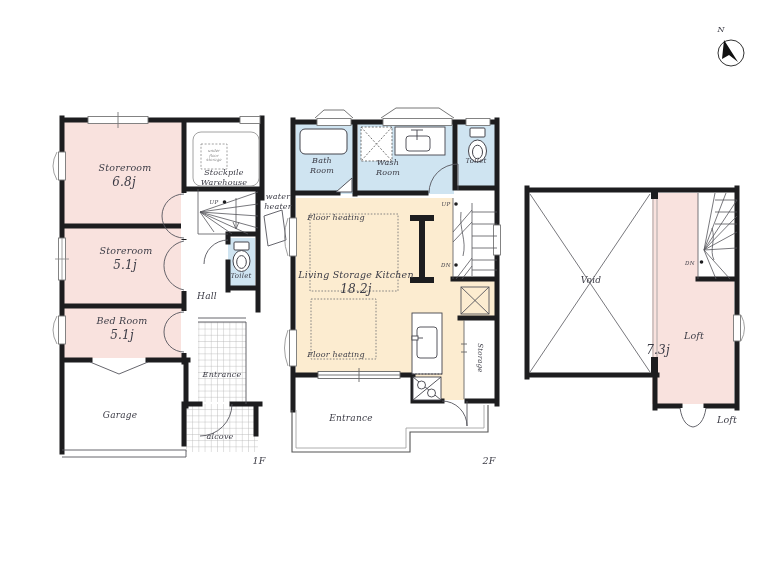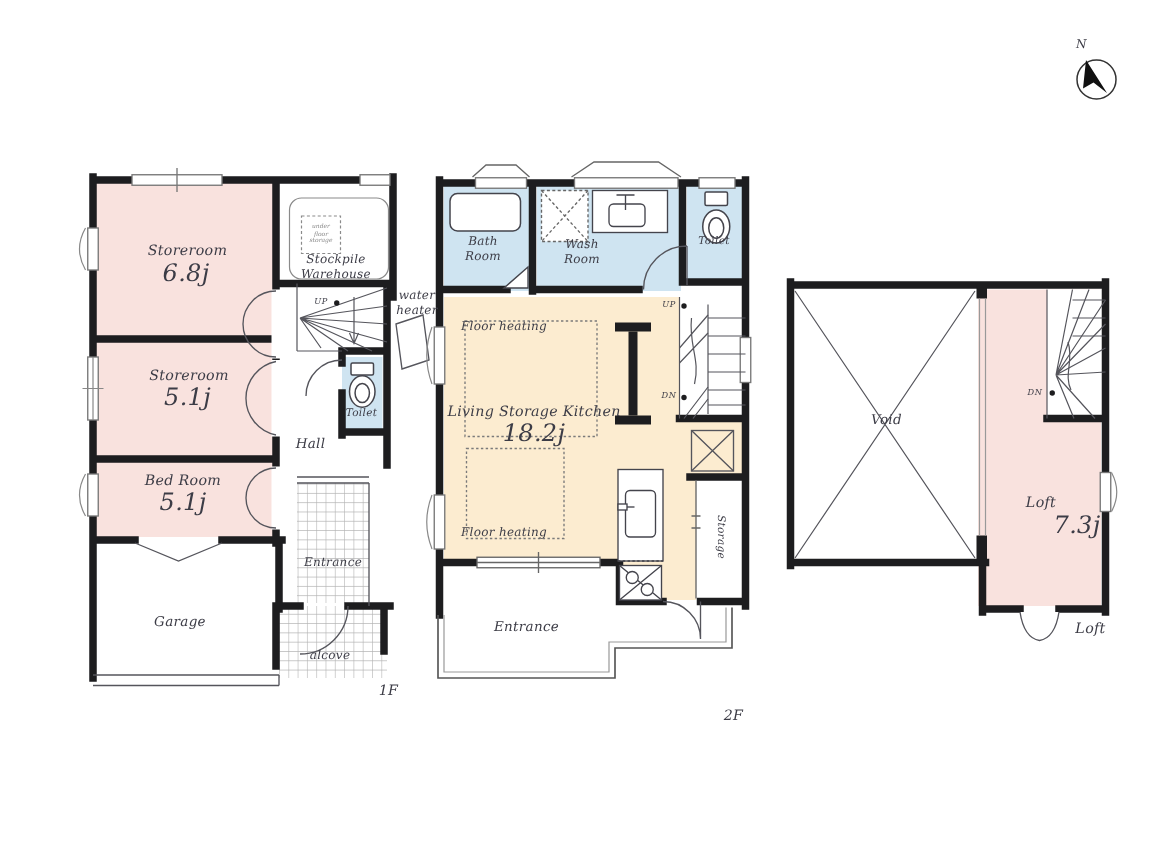--- a/index.html
+++ b/index.html
@@ -5,21 +5,21 @@
   html,body{margin:0;padding:0;background:#fff;}
   #plan{position:relative;width:780px;height:572px;background:#fff;overflow:hidden;
         font-family:"DejaVu Serif","Liberation Serif",serif;}
   #plan svg{position:absolute;left:0;top:0;}
   .lbl{position:absolute;transform:translate(-50%,-50%);
        font:italic 9px "DejaVu Serif","Liberation Serif",serif;
        color:#3c3c46;white-space:pre-line;text-align:center;line-height:1.25;letter-spacing:.2px;}
   .s7{font-size:7px}
   .s8{font-size:8px}
   .s95{font-size:9.5px}
-  .area{font-size:16px}
+  .area{font-size:12px}
   .tiny{font-size:5.5px;letter-spacing:.4px}
   .micro{font-size:4px;line-height:1.15;color:#888;letter-spacing:0}
   .vert{transform:translate(-50%,-50%) rotate(90deg)}
 </style>
 </head>
 <body>
 
 <div id="plan">
 
 <svg width="780" height="572" viewBox="0 0 780 572">
@@ -255,23 +255,23 @@
 Room</div>
 <div class="lbl s7" style="left:476px;top:161px">Toilet</div>
 <div class="lbl s8" style="left:336px;top:218px">Floor heating</div>
 <div class="lbl s95" style="left:356px;top:275px">Living Storage Kitchen</div>
 <div class="lbl area" style="left:356px;top:289px">18.2j</div>
 <div class="lbl s8" style="left:336px;top:355px">Floor heating</div>
 <div class="lbl s7 vert" style="left:480px;top:358px">Storage</div>
 <div class="lbl" style="left:351px;top:419px">Entrance</div>
 <div class="lbl tiny" style="left:446px;top:204px">UP</div>
 <div class="lbl tiny" style="left:446px;top:265px">DN</div>
-<div class="lbl s95" style="left:489px;top:478px">2F</div>
+<div class="lbl s95" style="left:489px;top:461px">2F</div>
 
 <div class="lbl" style="left:591px;top:281px">Void</div>
 <div class="lbl s95" style="left:694px;top:336px">Loft</div>
-<div class="lbl area" style="left:718px;top:350px">7.3j</div>
+<div class="lbl area" style="left:658px;top:350px">7.3j</div>
 <div class="lbl tiny" style="left:690px;top:263px">DN</div>
 <div class="lbl s95" style="left:727px;top:420px">Loft</div>
 
 <div class="lbl s8" style="left:721px;top:30px">N</div>
 
 </div>
 
 </body></html>

